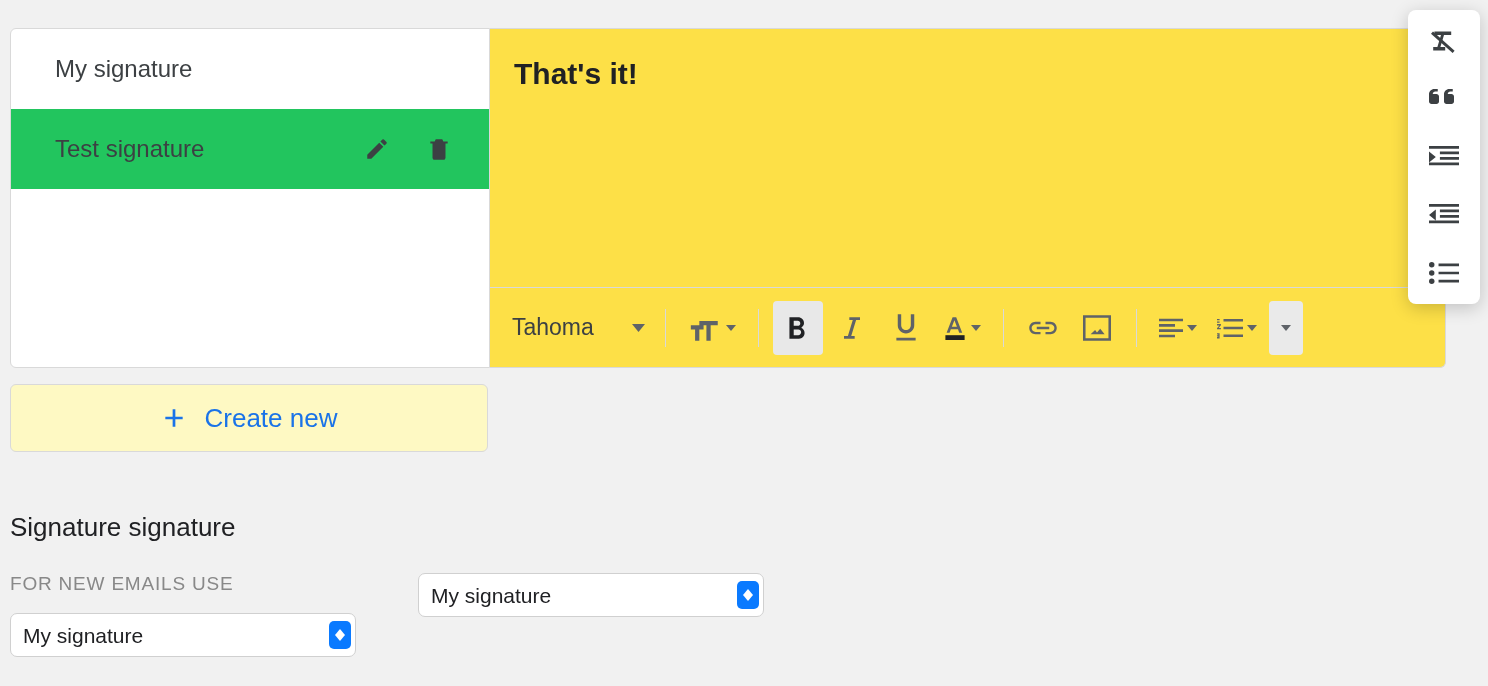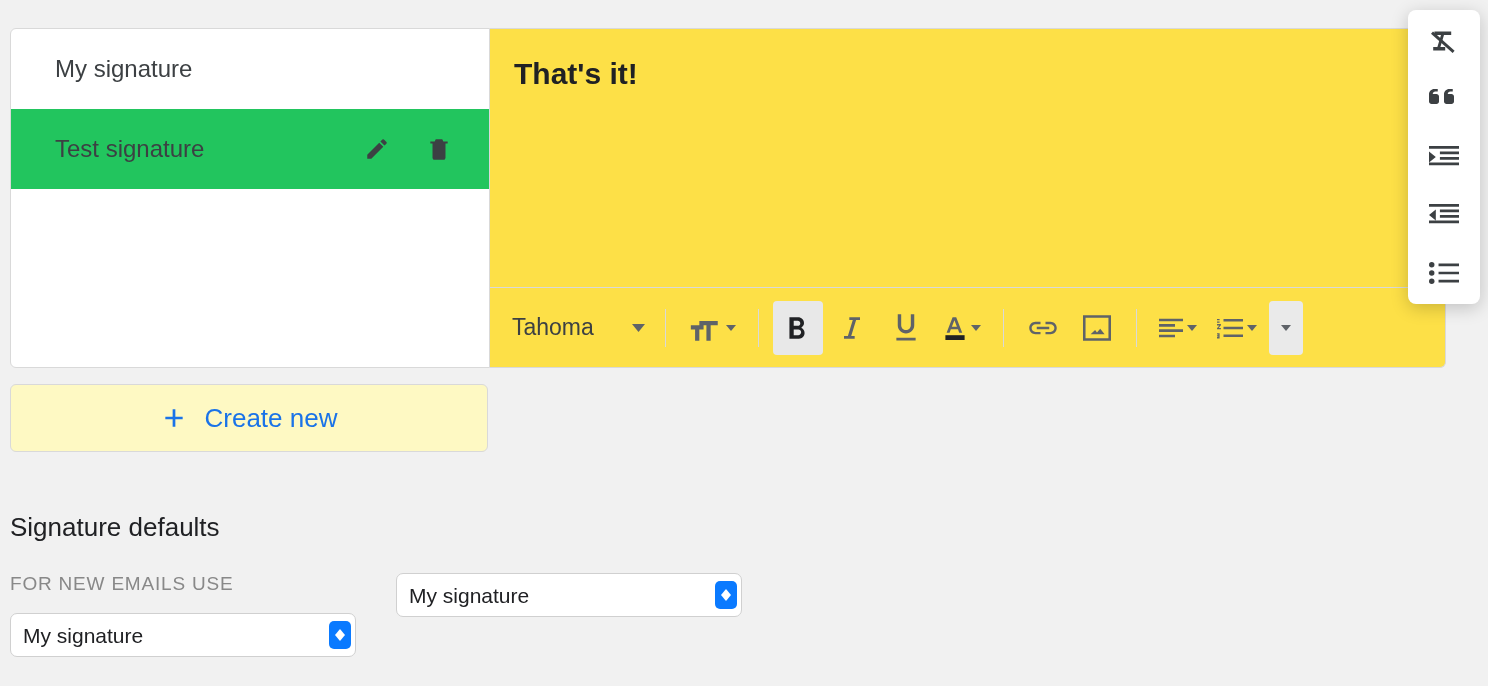--- a/index.html
+++ b/index.html
@@ -133,21 +133,21 @@
       margin: 60px 0 0 10px;
     }
     .defaults-title {
       font-size: 26px;
       color: #202124;
       font-weight: 400;
       margin-bottom: 30px;
     }
     .defaults-row {
       display: flex;
-      gap: 40px;
+      gap: 62px;
     }
     .default-group {
       display: flex;
       flex-direction: column;
     }
     .default-label {
       font-size: 19px;
       letter-spacing: 0.8px;
       color: #888;
       margin-bottom: 18px;
@@ -314,21 +314,21 @@
 </div>
 
 <div class="create-new-btn">
   <svg width="26" height="26" viewBox="0 0 24 24" fill="none" stroke="#1a73e8" stroke-width="2.5">
       <path d="M12 4v16M4 12h16"></path>
     </svg>
   <span>Create new</span>
 </div>
 
 <div class="defaults-section">
-  <div class="defaults-title">Signature defaults</div>
+  <div class="defaults-title">Signature signature</div>
   <div class="defaults-row">
     <div class="default-group">
       <div class="default-label">FOR NEW EMAILS USE</div>
       <div class="select-wrapper">
         <select class="default-select">
           <option>My signature</option>
         </select>
         <div class="select-stepper">
           <svg width="10" height="6" viewBox="0 0 10 6" fill="#fff">
               <path d="M5 0L0 6h10L5 0z"></path>

